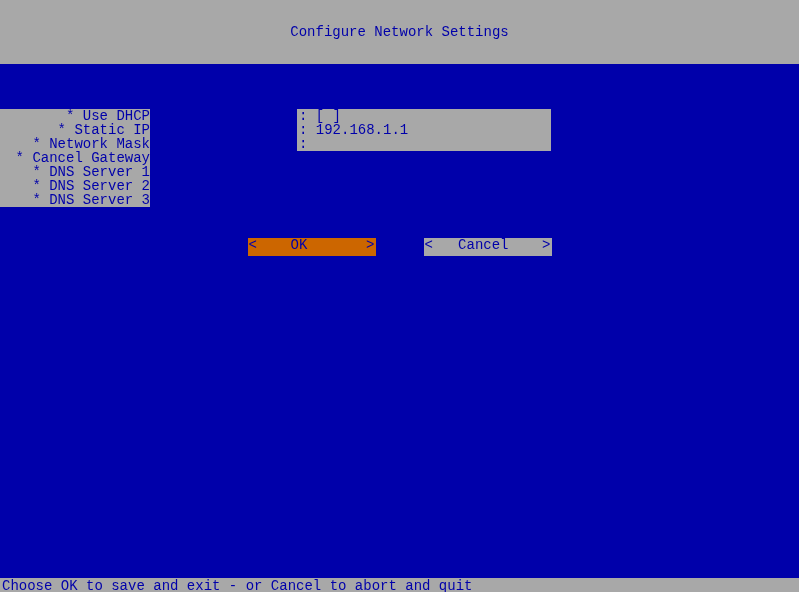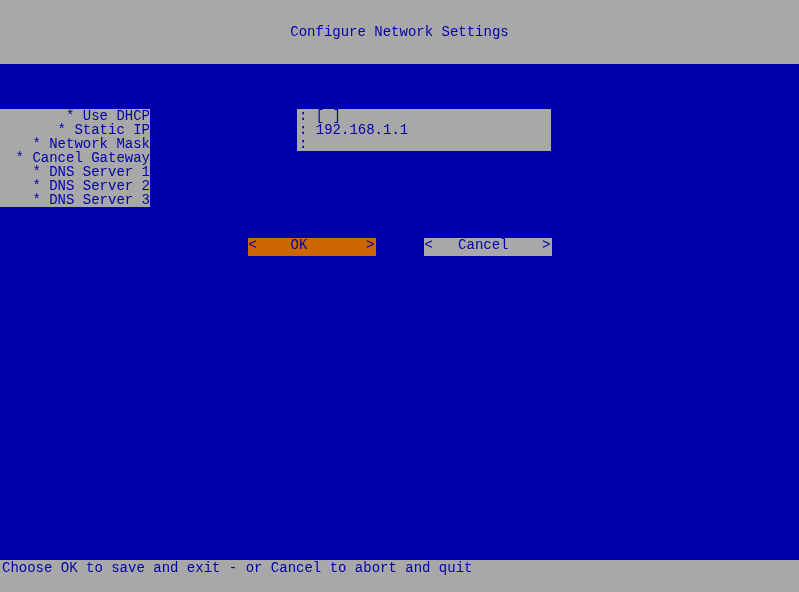--- a/index.html
+++ b/index.html
@@ -83,21 +83,21 @@
       background: #a8a8a8;
       color: #0000aa;
     }
     .footer {
       position: absolute;
       bottom: 0;
       left: 0;
       width: 100%;
       background: #a8a8a8;
       color: #0000aa;
-      height: 32px;
+      height: 14px;
       line-height: 17px;
       padding-left: 2px;
     }
   </style>
 </head>
 <body>
 
 <div class="header">
   <span>Configure Network Settings</span>
 </div>

